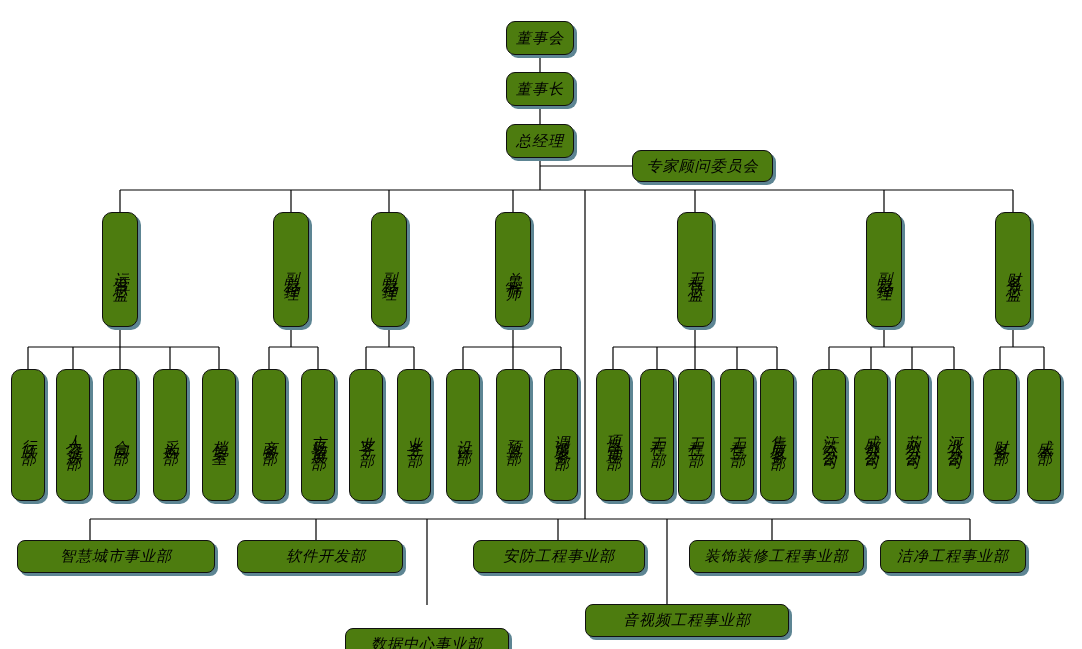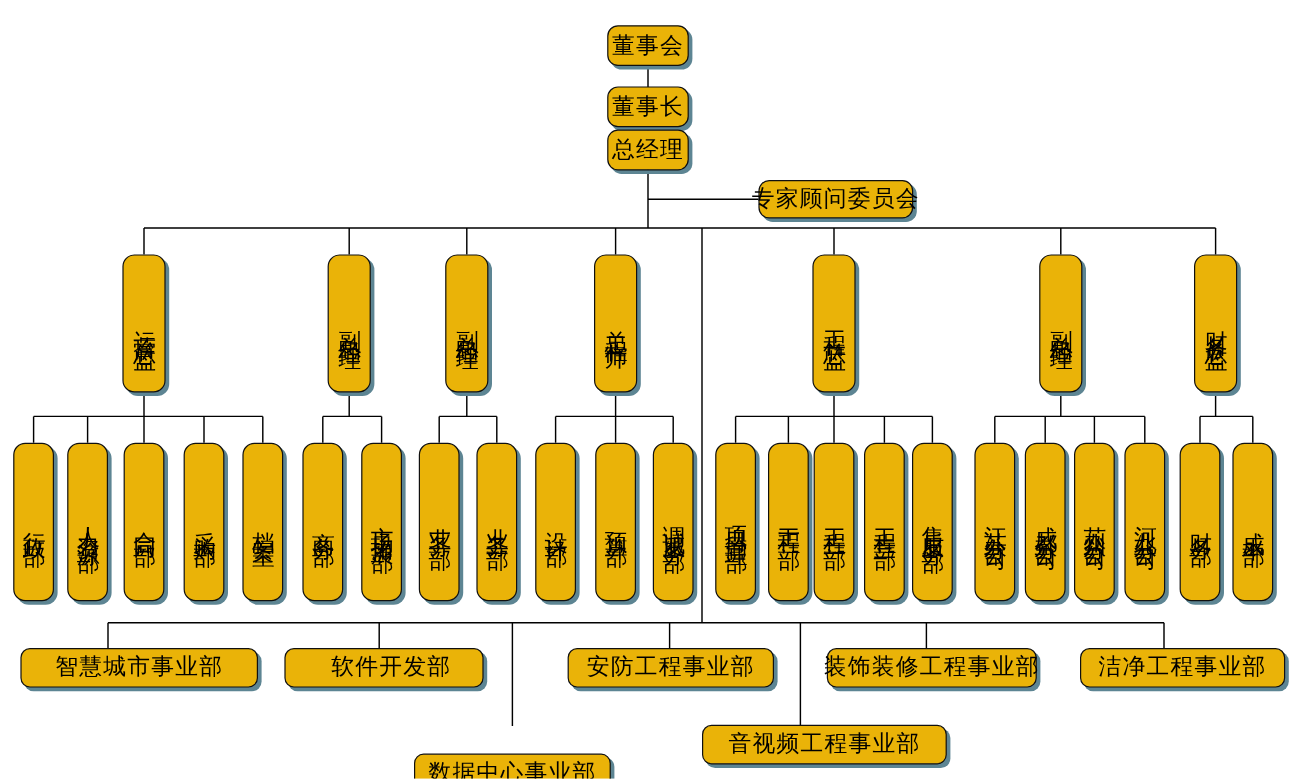--- a/index.html
+++ b/index.html
@@ -3,27 +3,27 @@
 <meta charset="utf-8">
 <style>
   html,body{margin:0;padding:0;background:#ffffff;}
   #stage{
     position:relative;width:1082px;height:649px;background:#ffffff;overflow:hidden;
     font-family:"DejaVu Sans","Liberation Sans",sans-serif;color:#000;
   }
   #wires{position:absolute;left:0;top:0;z-index:0;}
   .node{
     position:absolute;z-index:1;box-sizing:border-box;
-    background:#eab308;border:1.5px solid #101010;border-radius:9px;
+    background:#4d7c0f;border:1.5px solid #101010;border-radius:9px;
     box-shadow:3px 3px 0 #5d8593;
     display:flex;align-items:center;justify-content:center;
-    font-size:19px;line-height:1;white-space:nowrap;
+    font-size:15px;line-height:1;white-space:nowrap;font-style:italic;
   }
   .h1{width:68px;height:34px;letter-spacing:1px;}
-  .adv{width:129px;height:32px;letter-spacing:1px;}
+  .adv{width:141px;height:32px;letter-spacing:1px;}
   .vert{
     writing-mode:vertical-lr;text-orientation:upright;
     letter-spacing:5px;border-radius:10px;
   }
   .v2{width:36px;height:115px;}
   .v3{width:34px;height:132px;}
   .wide{height:33px;letter-spacing:1px;border-radius:8px;}
 </style>
 </head>
 <body>
@@ -45,21 +45,21 @@
       M291 327 V347 M269 347 H318 M269 347 V369 M318 347 V369
       M389 327 V347 M366 347 H414 M366 347 V369 M414 347 V369
       M513 327 V347 M463 347 H561 M463 347 V369 M513 347 V369 M561 347 V369
       M695 327 V347 M613 347 H777 M613 347 V369 M657 347 V369 M695 347 V369 M737 347 V369 M777 347 V369
       M884 327 V347 M829 347 H954 M829 347 V369 M871 347 V369 M912 347 V369 M954 347 V369
       M1013 327 V347 M1000 347 H1044 M1000 347 V369 M1044 347 V369"></path>
   </svg>
 
   <div class="node h1" style="left:506px;top:21px;">董事会</div>
   <div class="node h1" style="left:506px;top:72px;">董事长</div>
-  <div class="node h1" style="left:506px;top:108px;">总经理</div>
+  <div class="node h1" style="left:506px;top:124px;">总经理</div>
   <div class="node adv" style="left:632px;top:150px;">专家顾问委员会</div>
 
   <div class="node vert v2" style="left:102px;top:212px;">运营总监</div>
   <div class="node vert v2" style="left:273px;top:212px;">副总经理</div>
   <div class="node vert v2" style="left:371px;top:212px;">副总经理</div>
   <div class="node vert v2" style="left:495px;top:212px;">总工程师</div>
   <div class="node vert v2" style="left:677px;top:212px;">工程总监</div>
   <div class="node vert v2" style="left:866px;top:212px;">副总经理</div>
   <div class="node vert v2" style="left:995px;top:212px;">财务总监</div>
 
@@ -90,18 +90,18 @@
   <div class="node vert v3" style="left:895px;top:369px;">苏州分公司</div>
   <div class="node vert v3" style="left:937px;top:369px;">河北分公司</div>
 
   <div class="node vert v3" style="left:983px;top:369px;">财务部</div>
   <div class="node vert v3" style="left:1027px;top:369px;">成本部</div>
 
   <div class="node wide" style="left:17px;top:540px;width:198px;">智慧城市事业部</div>
   <div class="node wide" style="left:237px;top:540px;width:166px;padding-left:12px;">软件开发部</div>
   <div class="node wide" style="left:689px;top:540px;width:175px;">装饰装修工程事业部</div>
   <div class="node wide" style="left:473px;top:540px;width:172px;">安防工程事业部</div>
-  <div class="node wide" style="left:900px;top:540px;width:171px;">洁净工程事业部</div>
+  <div class="node wide" style="left:880px;top:540px;width:146px;">洁净工程事业部</div>
 
   <div class="node wide" style="left:345px;top:628px;width:164px;">数据中心事业部</div>
   <div class="node wide" style="left:585px;top:604px;width:204px;">音视频工程事业部</div>
 
 </div>
 
 </body></html>

